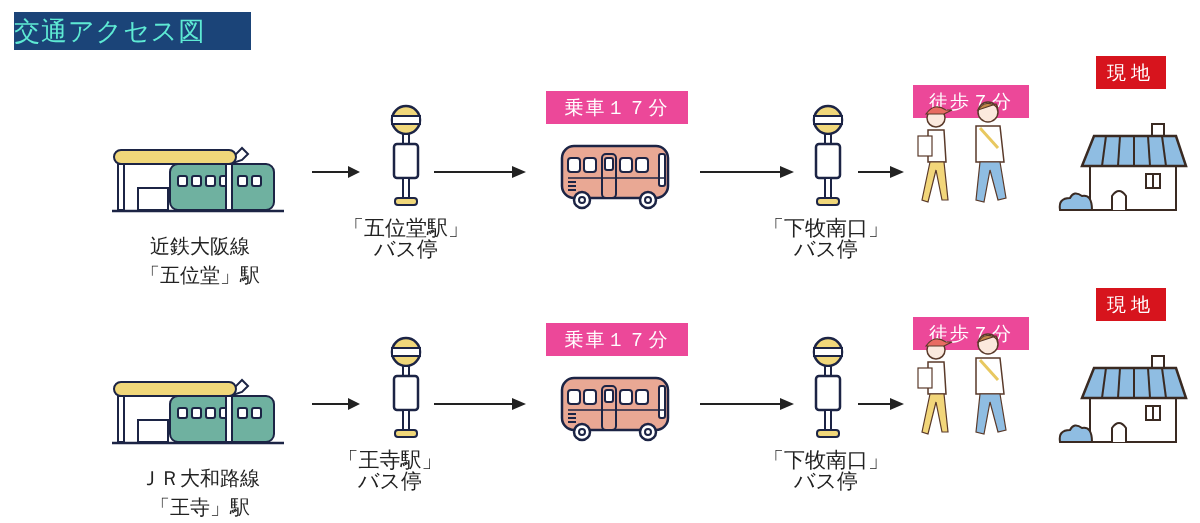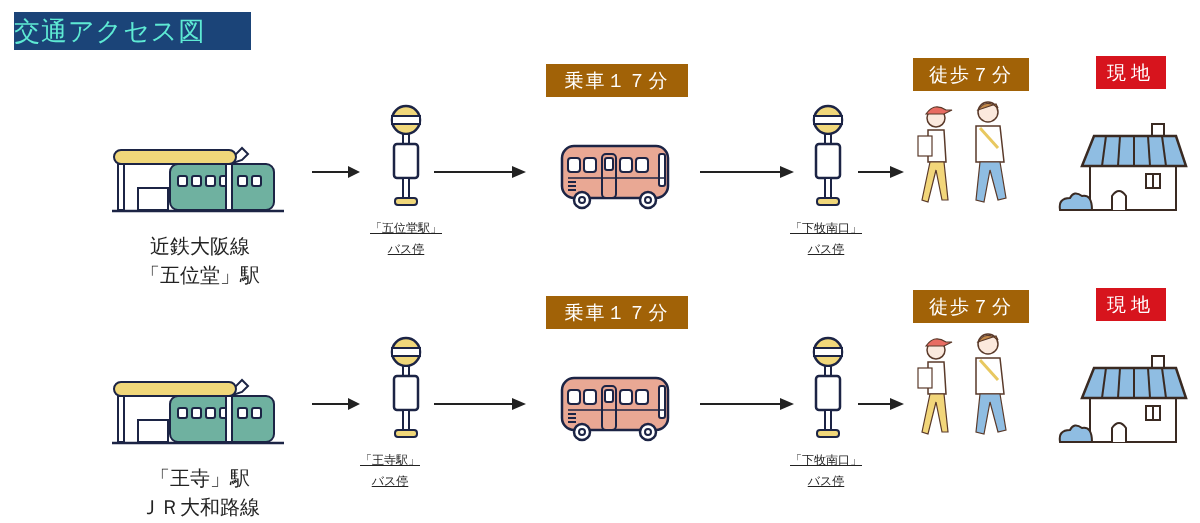--- a/index.html
+++ b/index.html
@@ -6,24 +6,24 @@
   body { width: 1200px; height: 523px; position: relative; overflow: hidden;
          font-family: "DejaVu Sans", sans-serif; color: #222; }
   .title { position: absolute; left: 14px; top: 12px; width: 237px; height: 38px;
            background: #1b4478; color: #5eead4; font-size: 26px; line-height: 38px;
            text-align: left; letter-spacing: 1px; }
   .row { position: absolute; left: 0; width: 1200px; height: 250px; }
   .row.r0 { top: 0; }
   .row.r1 { top: 232px; }
   .badge { position: absolute; height: 33px; line-height: 33px; color: #fff;
            font-size: 19px; text-align: center; letter-spacing: 2px; }
-  .badge.blue { background: #a16207; }
+  .badge.blue { background: #ec4899; margin-top: 27px; }
   .badge.red { background: #d7141d; font-weight: normal; letter-spacing: 5px; }
   .label { position: absolute; text-align: center; font-size: 20px; line-height: 29px; white-space: nowrap; }
-  .stoplabel { position: absolute; text-align: center; font-size: 12px; line-height: 21px; white-space: nowrap; text-decoration: underline; }
+  .stoplabel { position: absolute; text-align: center; font-size: 21px; line-height: 21px; white-space: nowrap; }
   svg { position: absolute; overflow: visible; }
 </style>
 </head>
 <body>
 
 <div class="title">交通アクセス図</div>
 
 <div id="routes">
 <div class="row r0">
 
@@ -170,22 +170,22 @@
       <rect x="126" y="30" width="9" height="10" rx="2"></rect>
           <rect x="140" y="30" width="9" height="10" rx="2"></rect>
     </g>
     <rect x="2" y="4" width="122" height="14" rx="7" fill="#f0d77a" stroke="#1c2445" stroke-width="2"></rect>
     <rect x="6" y="18" width="6" height="46" fill="#fff" stroke="#1c2445" stroke-width="2"></rect>
     <rect x="114" y="18" width="6" height="46" fill="#fff" stroke="#1c2445" stroke-width="2"></rect>
     <rect x="26" y="42" width="30" height="22" fill="#fff" stroke="#1c2445" stroke-width="2"></rect>
     <line x1="0" y1="65" x2="172" y2="65" stroke="#1c2445" stroke-width="2.5"></line>
   </svg>
   <div class="label" style="left:100px;top:232px;width:200px">
+    <div>ＪＲ大和路線</div>
     <div>「王寺」駅</div>
-    <div>ＪＲ大和路線</div>
   </div>
 
   <svg style="left:312px;top:166px" width="48" height="12">
         <line x1="0" y1="6" x2="38" y2="6" stroke="#222" stroke-width="2"></line>
         <path d="M36 0 L48 6 L36 12 Z" fill="#222"></path>
       </svg>
 
   <svg style="left:386px;top:104px" width="40" height="110" viewBox="0 0 40 110">
     <circle cx="20" cy="16" r="14" fill="#f0d77a" stroke="#1c2445" stroke-width="2.5"></circle>
     <rect x="6" y="12" width="28" height="8" fill="#fff" stroke="#1c2445" stroke-width="2"></rect>

